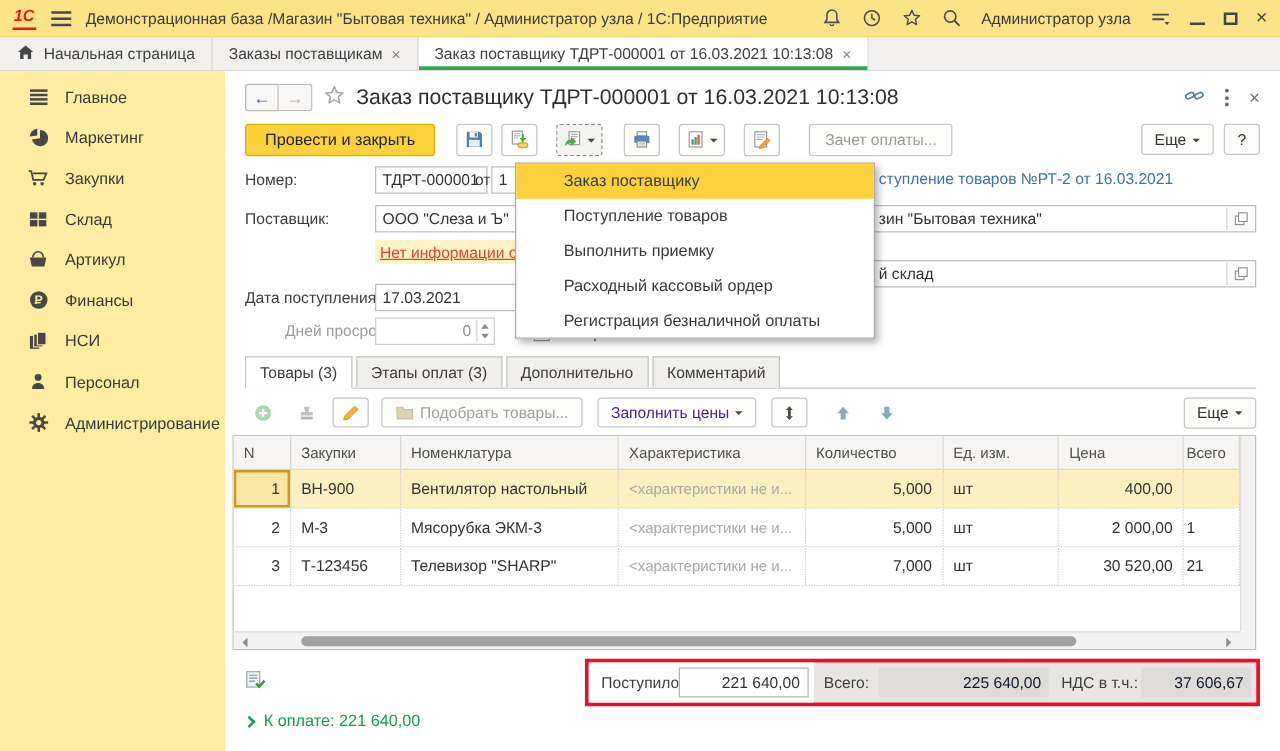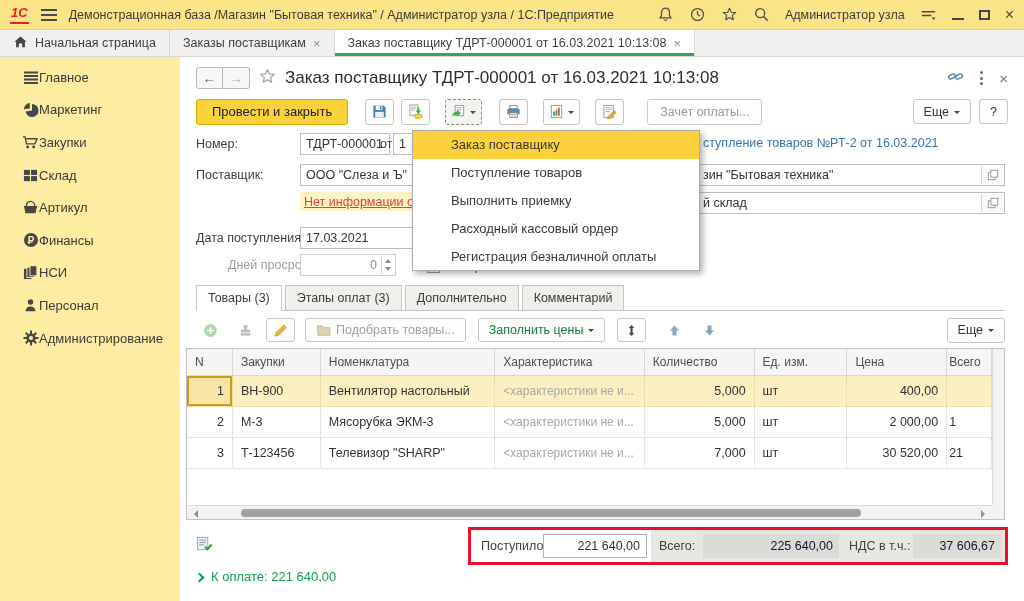--- a/index.html
+++ b/index.html
@@ -21,21 +21,21 @@
   .win-close { font-size:16px; color:#454545; line-height:14px; }
 
   
   .tabbar { position:absolute; left:0; top:30px; width:100%; height:27px; background:#f1f0ee; border-bottom:1px solid #d9d8d6; display:flex; }
   .wtab { display:flex; align-items:center; gap:7px; padding:0 13px; border-right:1px solid #d9d8d6; color:#3f3f3f; white-space:nowrap; }
   .wtab.active { background:#fff; box-shadow:inset 0 -3px 0 #2fa84f; }
   .tab-close { color:#8c8c8a; font-size:13px; }
 
   
   .sidebar { position:absolute; left:0; top:57px; width:180px; bottom:0; background:#fdeca1; padding-top:4px; }
-  .side-item { display:flex; align-items:center; height:32.6px; padding-left:22px; font-size:13px; color:#3b3b3b; }
+  .side-item { display:flex; align-items:center; gap:13px; height:32.6px; padding-left:22px; font-size:13px; color:#3b3b3b; }
   .side-ico { width:17px; display:flex; justify-content:center; }
 
   
   .content { position:absolute; left:180px; top:57px; right:0; bottom:0; background:#fff; }
 
   .fh { position:absolute; left:16px; top:8px; right:16px; height:26px; display:flex; align-items:center; gap:8px; }
   .navbtns { display:flex; }
   .navbtn { width:27px; height:22px; border:1px solid #b9b8b6; background:#f8f7f5; display:flex; align-items:center; justify-content:center; font-size:14px; }
   .navbtn.back { border-radius:3px 0 0 3px; color:#3d6e9e; }
   .navbtn.fwd  { border-radius:0 3px 3px 0; color:#b2b1af; border-left:none; }
@@ -77,21 +77,21 @@
   
   .dtabs { position:absolute; left:16px; top:228px; right:19px; height:26px; border-bottom:1px solid #c6c5c3; display:flex; align-items:flex-end; }
   .dtab { display:inline-flex; align-items:center; height:25px; padding:0 11px; border:1px solid #c6c5c3; border-bottom:none; background:#f0efeb; margin-right:3px; color:#3c3c3c; position:relative; }
   .dtab.active { background:#fff; height:26px; margin-bottom:-1px; border-bottom:1px solid #fff; z-index:2; }
 
   
   .gbar { position:absolute; left:16px; top:260px; right:19px; height:26px; display:flex; align-items:center; gap:6px; }
   .gbtn { height:24px; min-width:29px; border:1px solid #c8c7c5; border-radius:3px; background:#fdfdfc; display:flex; align-items:center; justify-content:center; gap:5px; padding:0 5px; }
   .gbtn.flat { border-color:transparent; background:transparent; }
   .gbtn.txt { padding:0 10px; }
-  .gbtn .glabel { color:#15803d; }
+  .gbtn .glabel { color:#4c1d95; }
   .gbtn.dis .glabel { color:#a3a2a0; }
   .gbar-right { margin-left:auto; }
 
   
   .gtable { position:absolute; left:6px; top:291px; width:819px; height:172px; border:1px solid #c2c1bf; background:#fff; }
   .thead { display:flex; height:27px; background:#f6f5f3; border-bottom:1px solid #d8d7d5; color:#4e4e4e; font-size:12px; margin-right:12px; }
   .th { display:flex; align-items:center; padding:0 8px; border-right:1px solid #d8d7d5; overflow:hidden; white-space:nowrap; }
   .trow { display:flex; height:31px; border-bottom:1px dotted #cfcecc; margin-right:12px; background:#fff; }
   .trow.sel { background:#fcefc0; }
   .td { display:flex; align-items:center; padding:0 8px; border-right:1px dotted #cfcecc; white-space:nowrap; overflow:hidden; }
@@ -395,21 +395,21 @@
       <span>зин "Бытовая техника"</span>
       <span class="chooser">
         <svg width="12" height="12" viewBox="0 0 14 14">
             <rect x="1.5" y="4.5" width="8" height="8" fill="#fff" stroke="#8b8b89"></rect>
             <rect x="4.5" y="1.5" width="8" height="8" fill="#fff" stroke="#8b8b89"></rect>
           </svg>
       </span>
     </span>
 
     <span class="warn-link">Нет информации о кон</span>
-    <span class="inp" style="left:460px;top:135px;width:365px;padding-left:62px">
+    <span class="inp" style="left:460px;top:151px;width:365px;padding-left:62px">
       <span>й склад</span>
       <span class="chooser">
         <svg width="12" height="12" viewBox="0 0 14 14">
             <rect x="1.5" y="4.5" width="8" height="8" fill="#fff" stroke="#8b8b89"></rect>
             <rect x="4.5" y="1.5" width="8" height="8" fill="#fff" stroke="#8b8b89"></rect>
           </svg>
       </span>
     </span>
 
     <span class="lbl" style="left:16px;top:173px">Дата поступления:</span>

